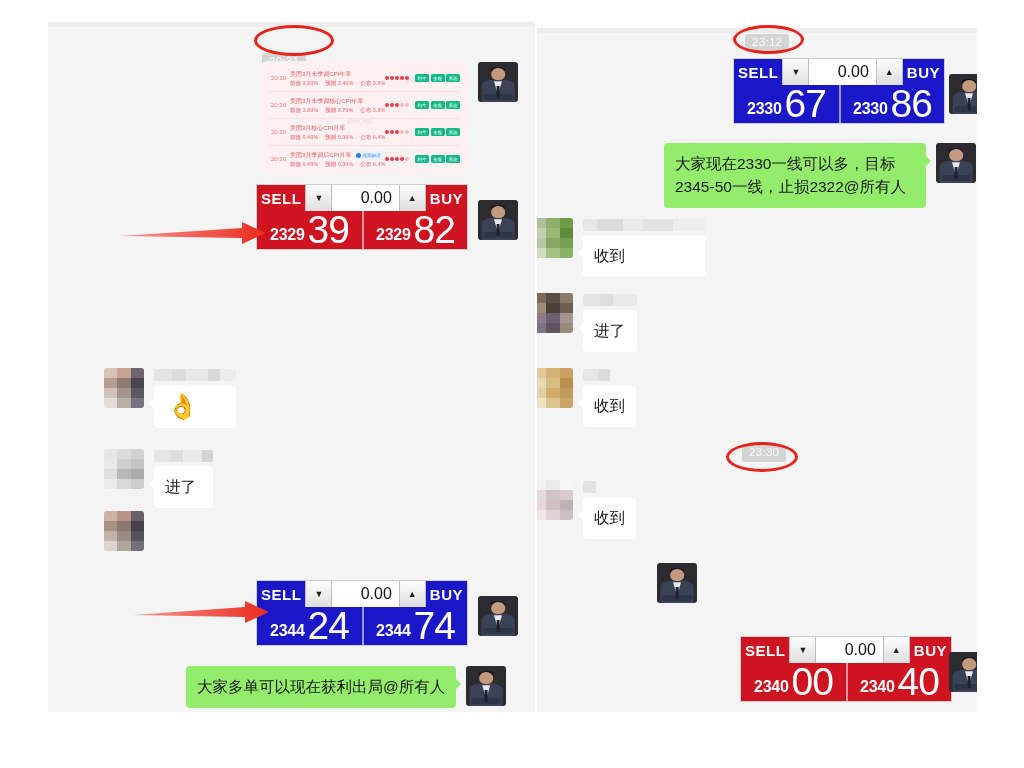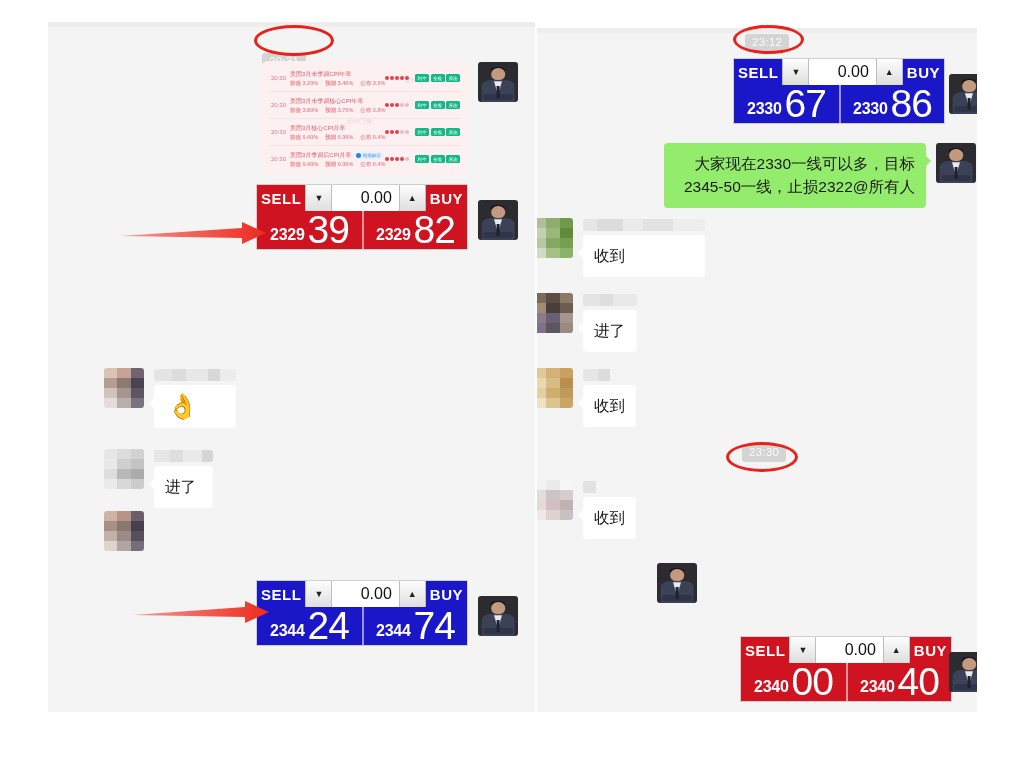--- a/index.html
+++ b/index.html
@@ -40,21 +40,21 @@
     position: absolute;
     border: 3.2px solid #e8211b;
     border-radius: 50%;
     background: transparent;
     pointer-events: none;
   }
 
   
   .row { position: absolute; display: flex; align-items: flex-start; }
   .row-in  { flex-direction: row; }
-  .row-out { flex-direction: row; text-align: right; }
+  .row-out { flex-direction: row; }
 
   .avatar {
     width: 40px; height: 40px;
     border-radius: 3px;
     flex: 0 0 auto;
     overflow: hidden;
     position: relative;
   }
   
   .av-blur { filter: blur(0.4px); }
@@ -478,20 +478,33 @@
     </div>
     <div class="avatar av-analyst" style="position:absolute; left:430px; top:574px;">
       <span class="body"></span>
         <span class="arms"></span>
         <span class="shirt"></span>
         <span class="tie"></span>
         <span class="hair"></span>
         <span class="head"></span>
     </div>
 
+    <div class="row row-out" style="left:138px; top:644px;">
+      <div class="bubble-wrap">
+        <div class="bubble b-green">大家多单可以现在获利出局@所有人</div>
+      </div>
+      <div class="avatar av-analyst">
+        <span class="body"></span>
+          <span class="arms"></span>
+          <span class="shirt"></span>
+          <span class="tie"></span>
+          <span class="hair"></span>
+          <span class="head"></span>
+      </div>
+    </div>
   </div>
 
   <div class="panel panel-right">
     <div class="panel-top-edge"></div>
 
     <div class="timepill" style="left:208px; top:6px;">23:12</div>
 
     <div class="widget theme-blue" style="left:196px; top:30px; width:212px;">
       <div class="w-top">
         <div class="w-side">SELL</div>

